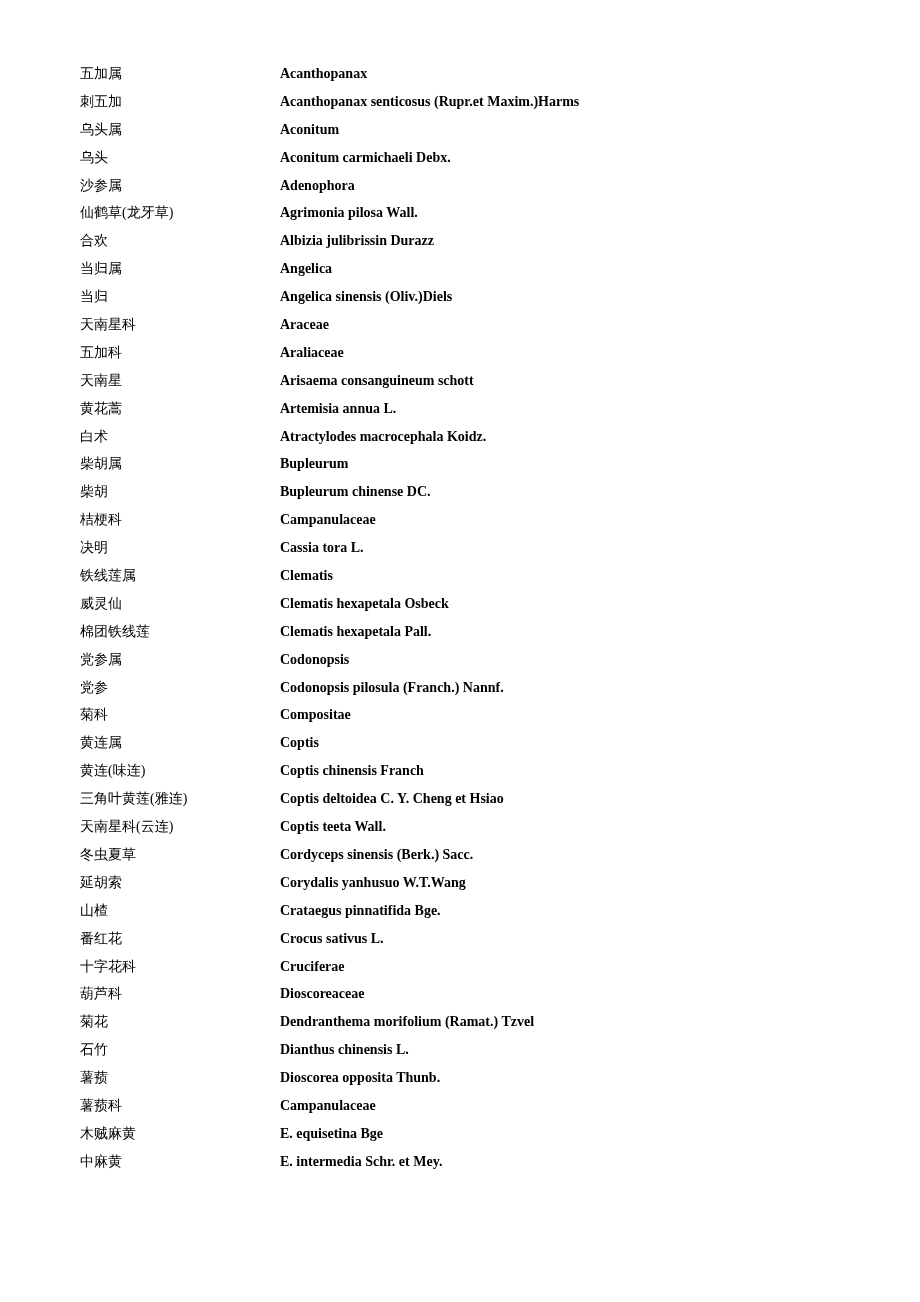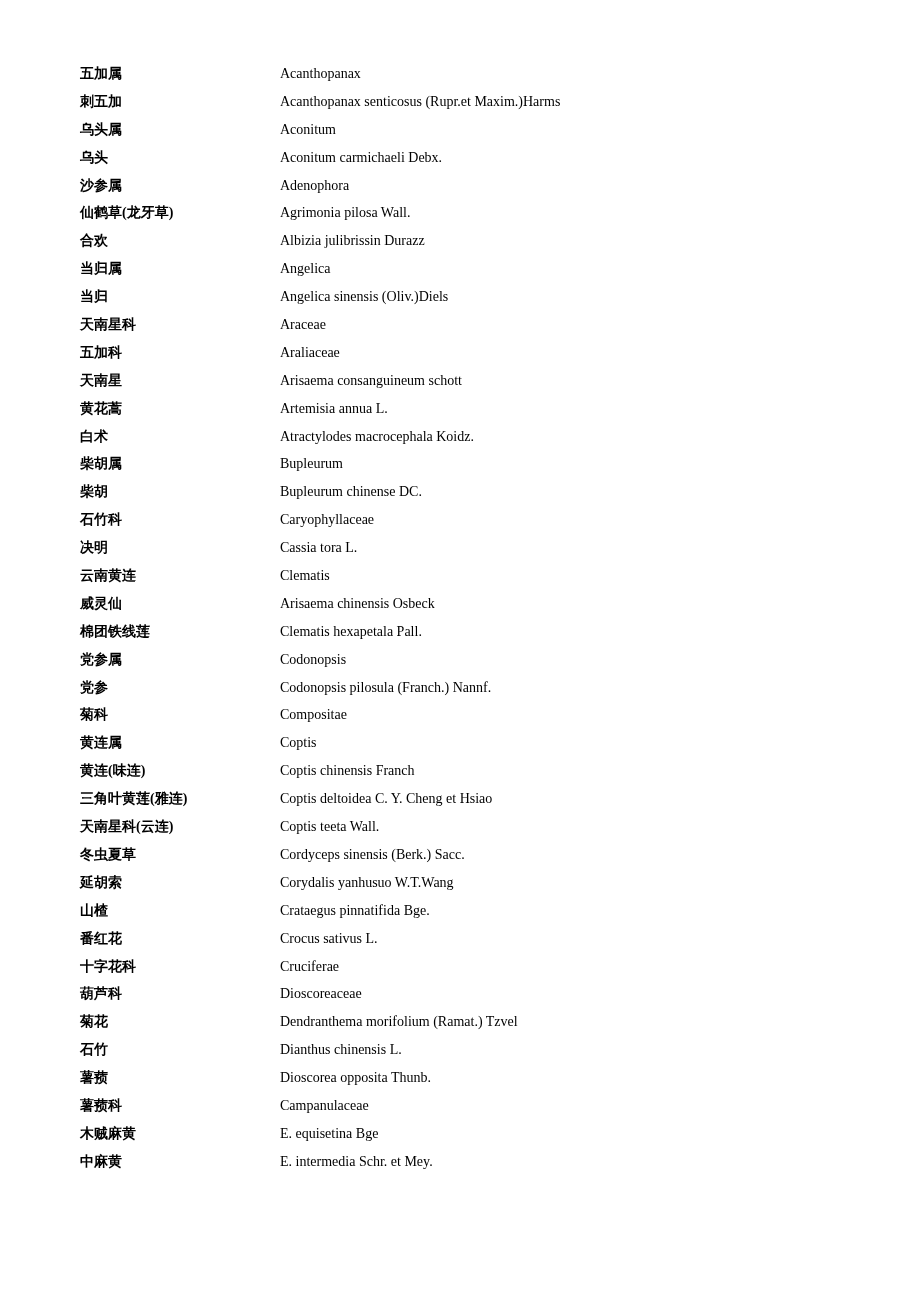--- a/index.html
+++ b/index.html
@@ -27,26 +27,26 @@
       line-height: 1.85;
     }
 
     .data-table td {
       padding: 1px 0;
       vertical-align: top;
     }
 
     .data-table td:first-child {
       width: 200px;
+      font-weight: 400;
+      white-space: nowrap;
+    }
+
+    .data-table td:last-child {
       font-weight: 700;
-      white-space: nowrap;
-    }
-
-    .data-table td:last-child {
-      font-weight: 400;
     }
   </style>
 </head>
 <body>
 
 <table class="data-table">
   <tbody id="table-body">
       <tr>
         <td>五加属</td>
         <td>Acanthopanax</td>
@@ -105,34 +105,34 @@
       </tr>
       <tr>
         <td>柴胡属</td>
         <td>Bupleurum</td>
       </tr>
       <tr>
         <td>柴胡</td>
         <td>Bupleurum chinense DC.</td>
       </tr>
       <tr>
-        <td>石竹科</td>
-        <td>Caryophyllaceae</td>
+        <td>桔梗科</td>
+        <td>Campanulaceae</td>
       </tr>
       <tr>
         <td>决明</td>
         <td>Cassia tora L.</td>
       </tr>
       <tr>
-        <td>云南黄连</td>
+        <td>铁线莲属</td>
         <td>Clematis</td>
       </tr>
       <tr>
         <td>威灵仙</td>
-        <td>Arisaema chinensis Osbeck</td>
+        <td>Clematis hexapetala Osbeck</td>
       </tr>
       <tr>
         <td>棉团铁线莲</td>
         <td>Clematis hexapetala Pall.</td>
       </tr>
       <tr>
         <td>党参属</td>
         <td>Codonopsis</td>
       </tr>
       <tr>

